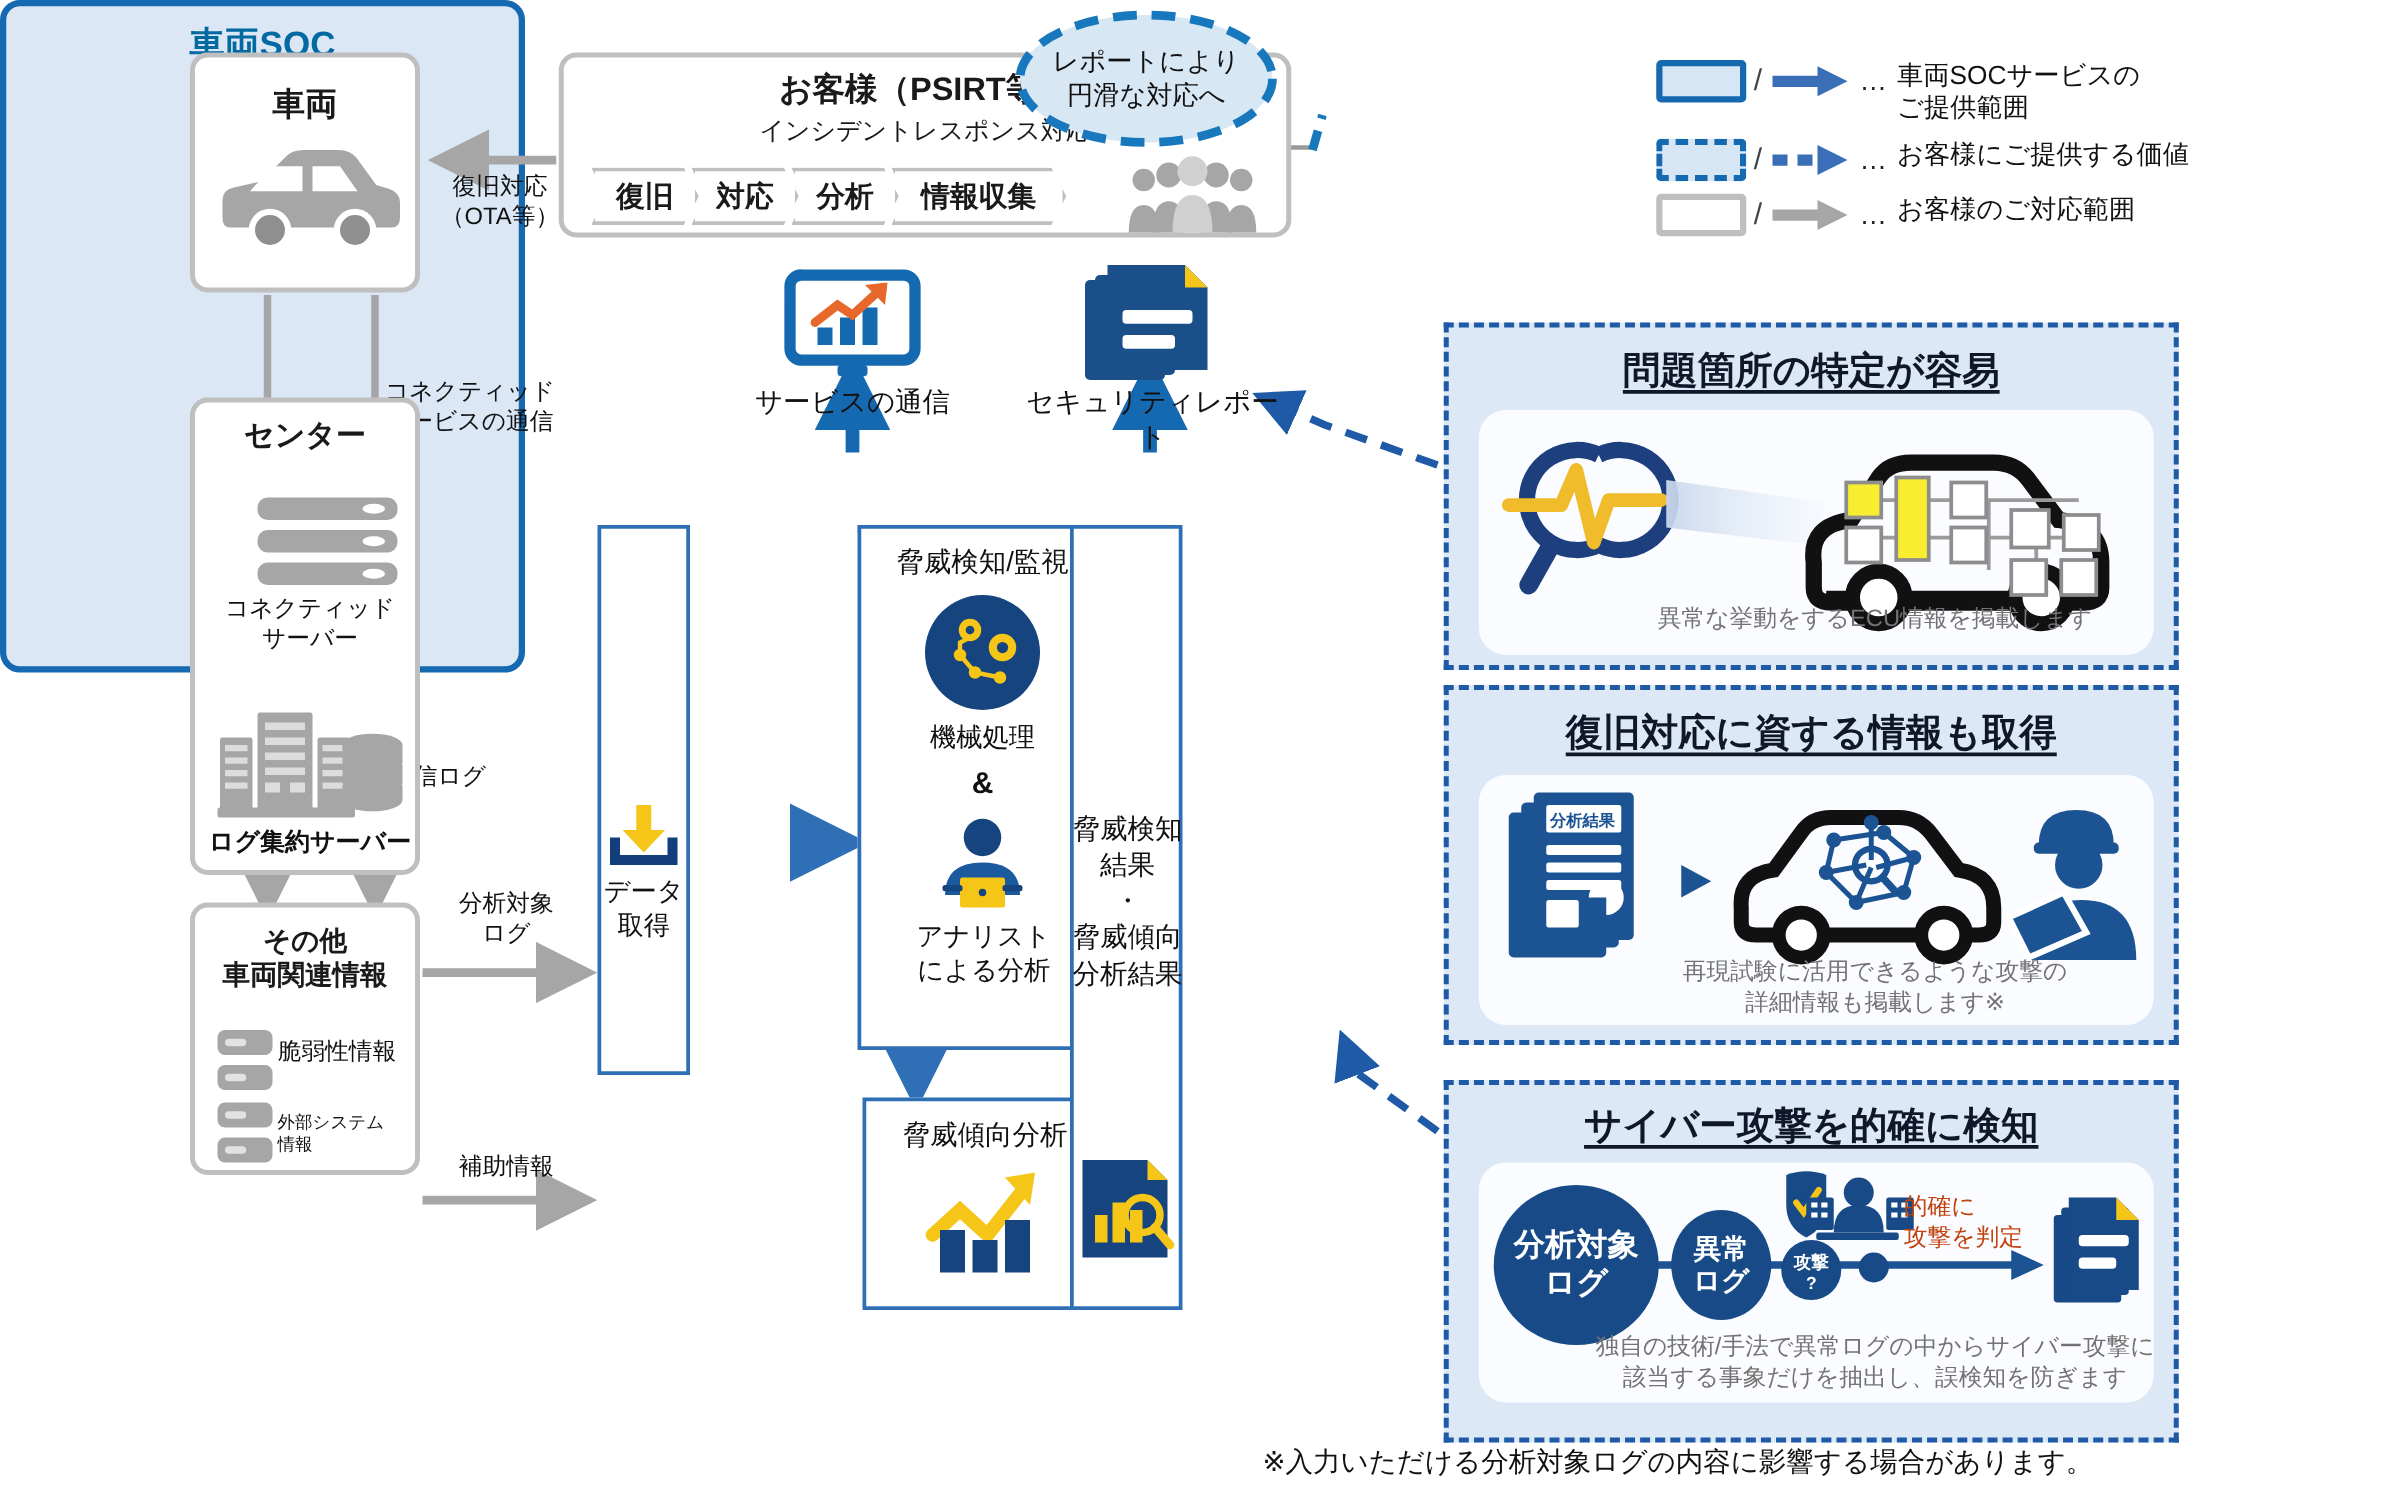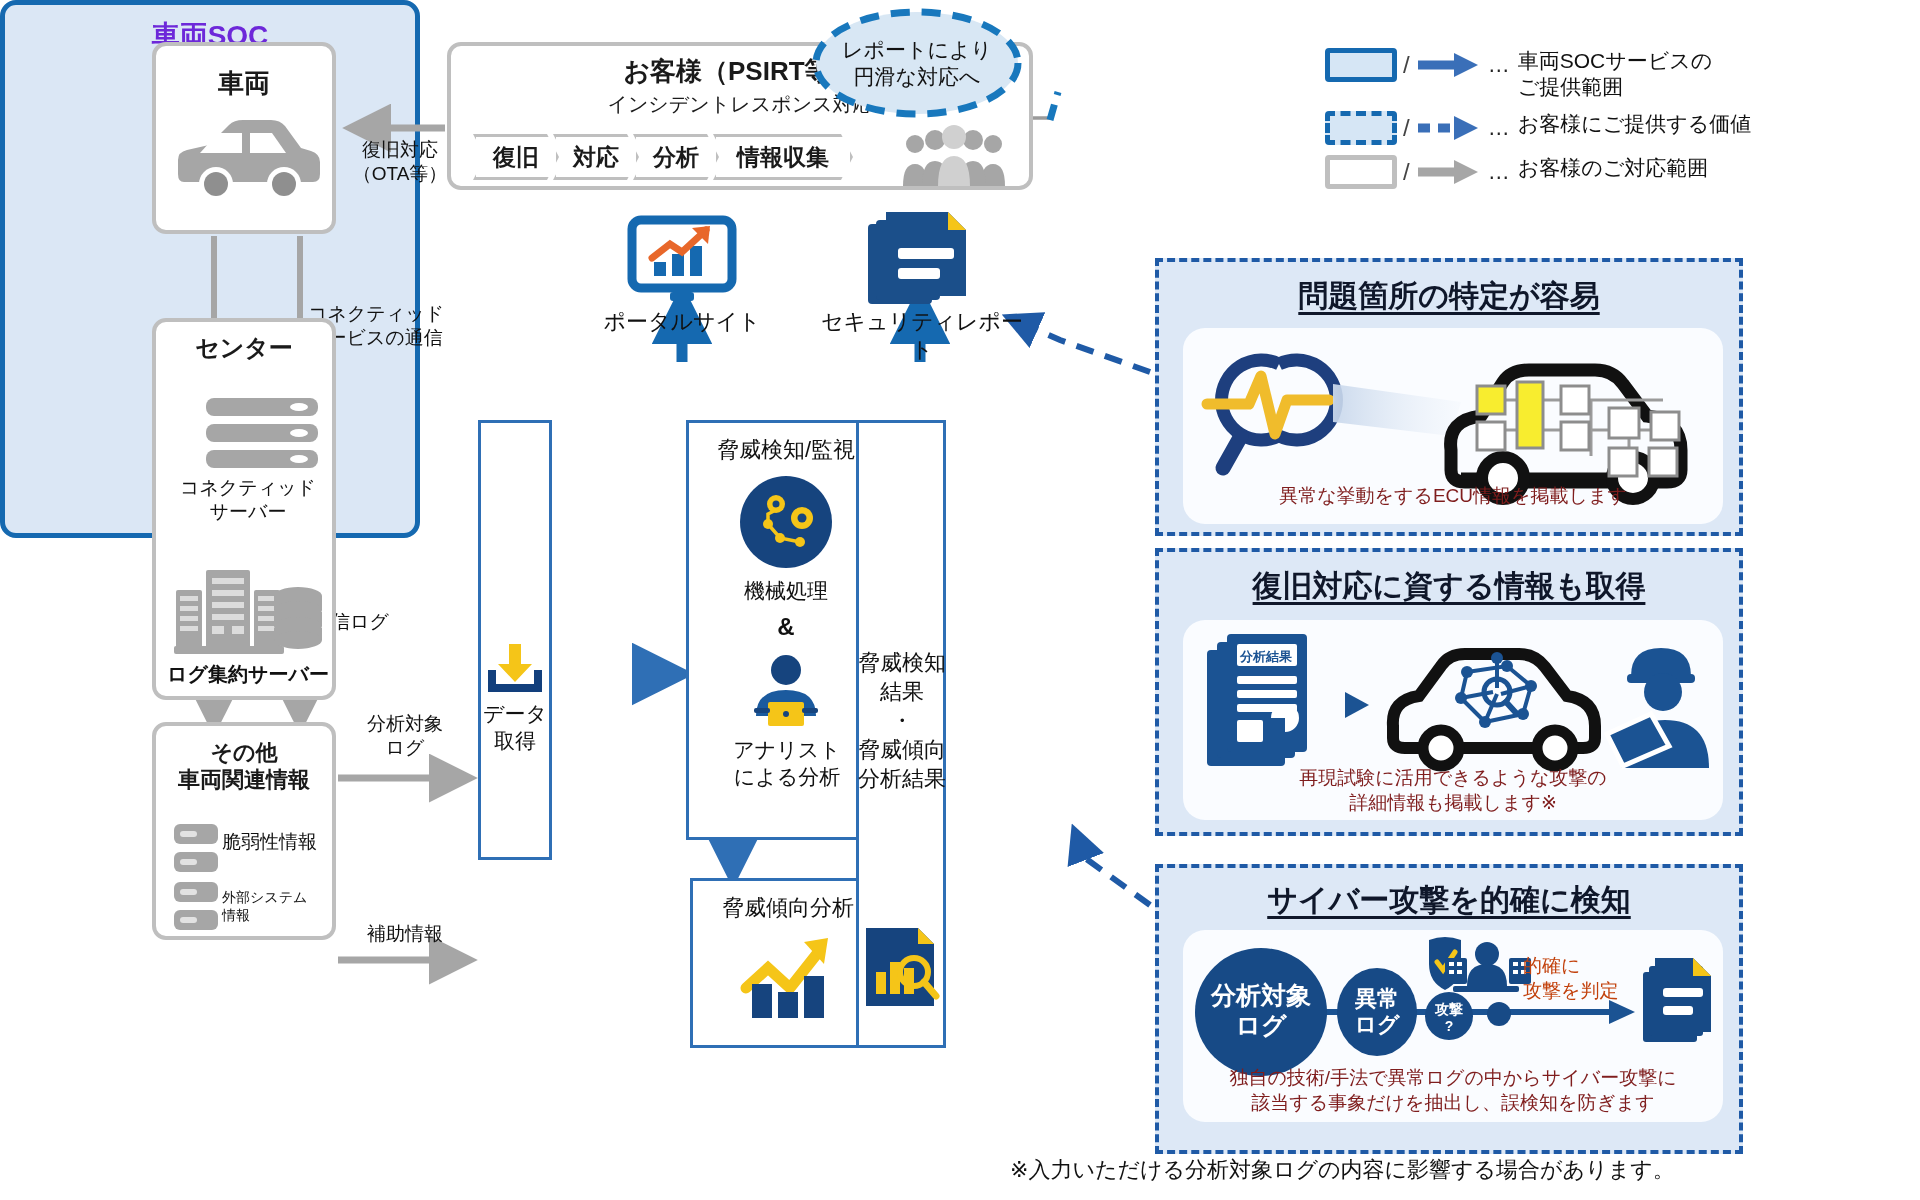--- a/index.html
+++ b/index.html
@@ -39,33 +39,33 @@
   #center-box .ttl{font-size:24px;margin-top:10px;}
 
   #other-box{left:152px;top:722px;width:184px;height:218px;}
   #other-box .ttl{font-size:22px;margin-top:14px;line-height:1.22;}
 
   
   #soc-box{
     left:452px;top:362px;width:420px;height:538px;
     border:5px solid #1569b0;border-radius:16px;background:#dbe7f5;box-sizing:border-box;
   }
-  #soc-title{font-size:28px;font-weight:bold;color:#6d28d9;text-align:center;margin-top:12px;}
+  #soc-title{font-size:28px;font-weight:bold;color:#0369a1;text-align:center;margin-top:12px;}
   .inner-white{position:absolute;background:#fff;border:3px solid #2f6fb5;box-sizing:border-box;}
 
   
   .value-panel{
     position:absolute;border:4px dashed #1f5aa6;background:#dde8f6;box-sizing:border-box;
   }
   .vp-title{
     text-align:center;font-weight:bold;color:#0f172a;font-size:30px;
     text-decoration:underline;text-underline-offset:6px;
   }
   .vp-card{position:absolute;background:#fafcff;border-radius:22px;}
-  .vp-cap{font-size:19px;text-align:center;line-height:1.3;color:#7f1d1d;}
+  .vp-cap{font-size:19px;text-align:center;line-height:1.3;color:#737373;margin-left:47px;}
 
   #footnote{left:1010px;top:1155px;font-size:22px;color:#111;}
 
   
   #legend{left:1325px;top:48px;width:560px;}
   .legend-row{display:flex;align-items:flex-start;margin-bottom:10px;}
   .lg-swatch{width:72px;height:34px;box-sizing:border-box;flex:0 0 auto;}
   .lg-slash{font-size:24px;margin:0 6px;color:#444;line-height:34px;}
   .lg-arrow{width:64px;flex:0 0 auto;}
   .lg-dots{font-size:22px;margin:0 8px;line-height:34px;color:#222;}
@@ -284,21 +284,21 @@
   <rect x="2" y="2" width="100" height="68" rx="9" fill="none" stroke="#1569b0" stroke-width="9"></rect>
   <rect x="40" y="74" width="24" height="9" rx="3" fill="#1569b0"></rect>
   <g fill="#1569b0">
     <rect x="24" y="44" width="12" height="14"></rect>
       <rect x="42" y="36" width="12" height="22"></rect>
     <rect x="60" y="28" width="12" height="30"></rect>
   </g>
   <path d="M22 40 L40 26 L52 34 L76 12" fill="none" stroke="#e8672a" stroke-width="7" stroke-linecap="round"></path>
   <path d="M62 10 L80 8 L78 26 z" fill="#e8672a"></path>
 </svg>
-<div class="abs lbl" style="left:590px;top:308px;width:184px;font-size:22px;">ポータルサイト</div>
+<div class="abs lbl" style="left:590px;top:308px;width:184px;font-size:22px;">サービスの通信</div>
 
 <svg class="abs" style="left:868px;top:212px;width:100px;height:96px;" viewBox="0 0 100 96">
   <rect x="0" y="12" width="64" height="80" rx="4" fill="#1b4f8a"></rect>
   <rect x="8" y="8" width="64" height="80" rx="4" fill="#1b4f8a"></rect>
   <path d="M18 0 L80 0 L98 18 L98 84 L18 84 z" fill="#1b4f8a"></path>
   <path d="M80 0 L98 18 L80 18 z" fill="#f5c518"></path>
   <rect x="30" y="36" width="56" height="11" rx="3" fill="#fff"></rect>
   <rect x="30" y="56" width="42" height="11" rx="3" fill="#fff"></rect>
 </svg>
 <div class="abs lbl" style="left:818px;top:308px;width:208px;font-size:22px;">セキュリティレポート</div>

